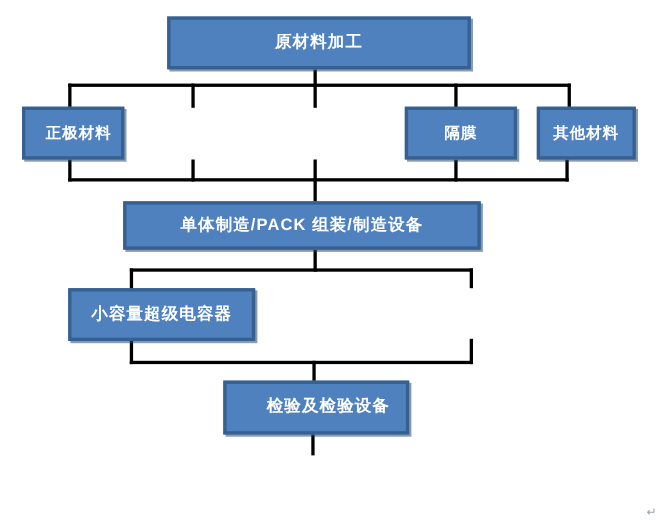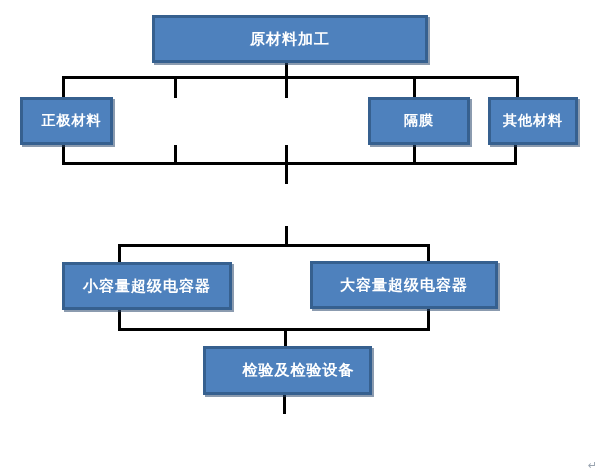--- a/index.html
+++ b/index.html
@@ -73,21 +73,21 @@
 
     <div class="seg v" style="left:283px; top:394px; height:20px;"></div>
   </div>
 
   <div class="node" style="left:152px; top:15px; width:276px; height:48px;">原材料加工</div>
 
   <div class="node" style="left:20px; top:97px; width:93px; height:48px; font-size:14px;padding-left:10px;">正极材料</div>
   <div class="node" style="left:368px; top:97px; width:102px; height:48px; font-size:14px;">隔膜</div>
   <div class="node" style="left:488px; top:97px; width:90px; height:48px; font-size:14px;">其他材料</div>
 
+  <div class="node" style="left:112px; top:183px; width:325px; height:44px;">单体制造/PACK 组装/制造设备</div>
 
   <div class="node" style="left:62px; top:262px; width:170px; height:48px;">小容量超级电容器</div>
-  <div class="node" style="left:310px; top:261px; width:188px; height:48px;">大容量超级电容器</div>
 
   <div class="node" style="left:203px; top:346px; width:169px; height:49px;padding-left:22px;">检验及检验设备</div>
 
 
   <span id="para-mark">↵</span>
 </div>
 
 </body></html>

